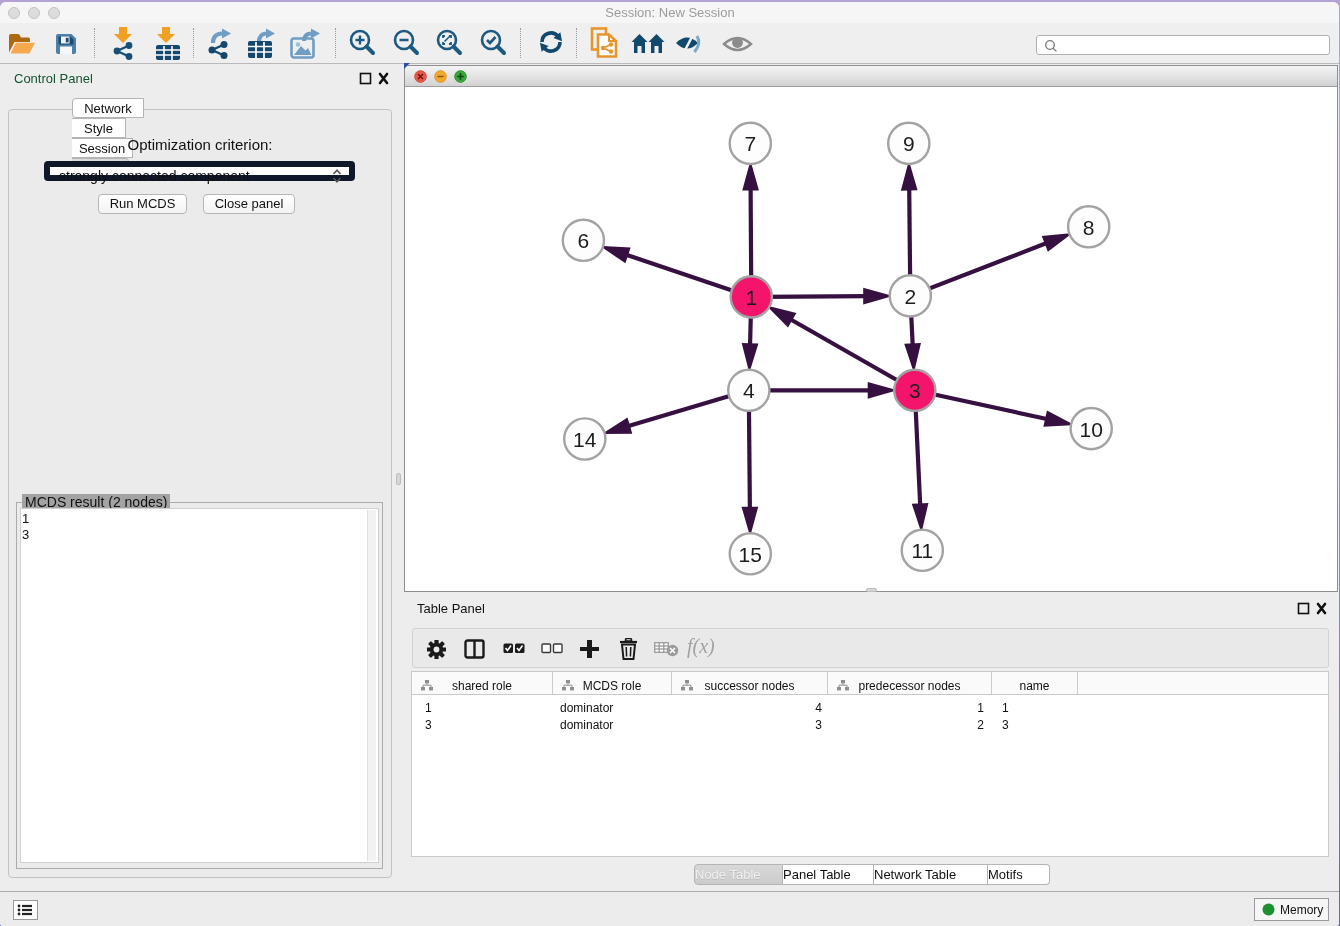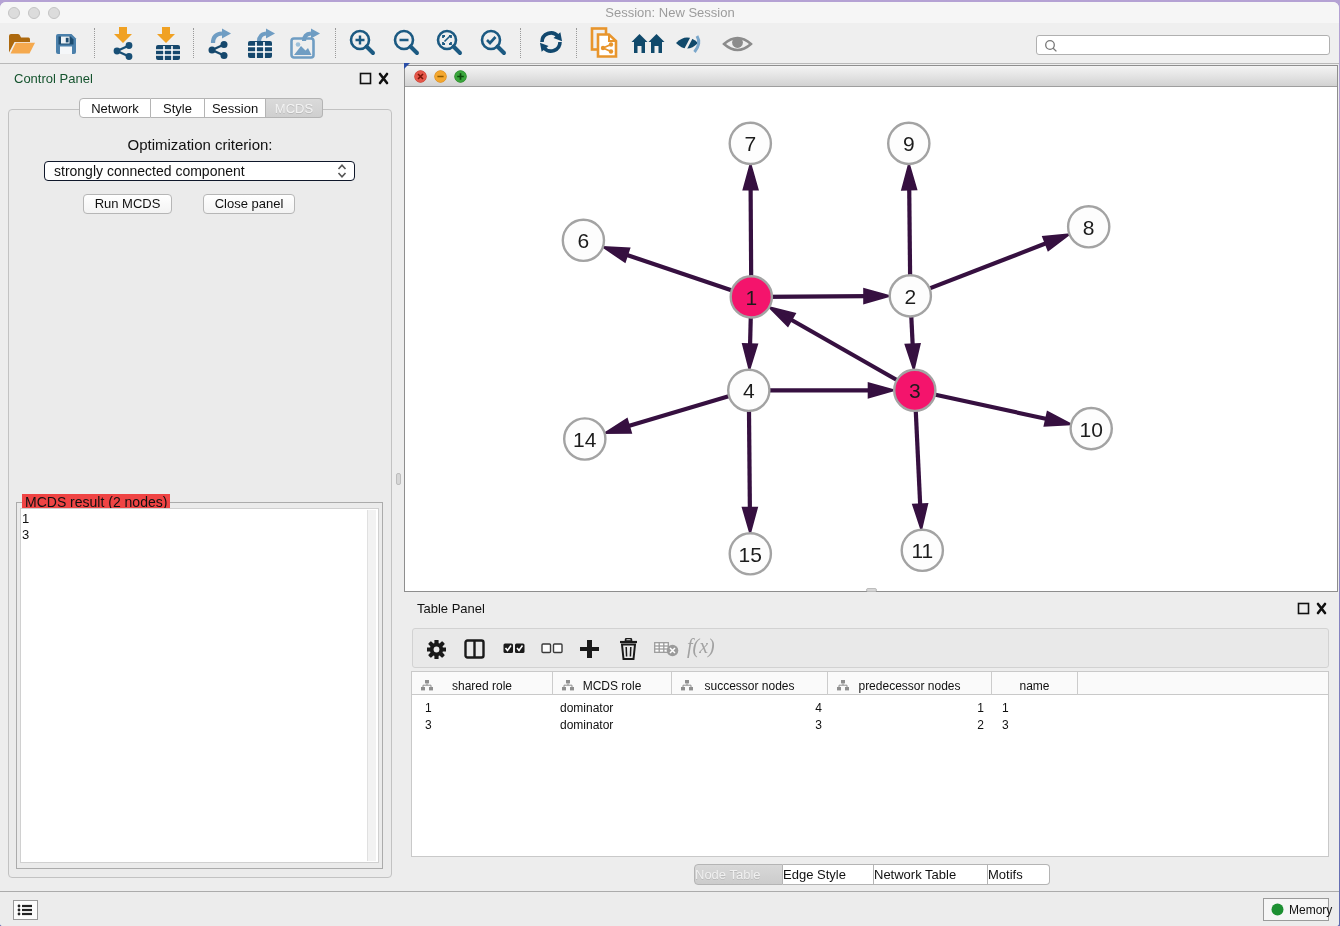--- a/index.html
+++ b/index.html
@@ -11,29 +11,29 @@
 .titlebar { position:absolute; top:2px; left:0; right:0; height:34px; background:#f6f6f6; border-bottom:1px solid #c6c6c6; }
 .tl { position:absolute; top:4.5px; width:12px; height:12px; border-radius:50%; background:#dcdcdc; border:1px solid #c3c3c3; }
 .apptitle { position:absolute; top:3px; left:0; right:0; text-align:center; font-size:13px; color:#9c9c9c; }
 
 .toolbar { position:absolute; top:23px; left:0; right:0; height:41px; background:#efefef; border-bottom:1px solid #b9b9b9; }
 .tsep { position:absolute; top:5px; height:30px; width:0; border-left:1px dotted #9a9a9a; }
 .searchbox { position:absolute; left:1036px; top:12px; width:294px; height:20px; background:#fff; border:1px solid #b0b0b0; border-radius:3px; }
 
 .cpheader { position:absolute; left:14px; top:71px; font-size:13px; color:#14532d; }
 .panebox { position:absolute; left:8px; top:109px; width:384px; height:769px; background:#ebebeb; border:1px solid #c2c2c2; border-radius:4px; }
-.tabs { position:absolute; top:98px; left:79px; height:16px; display:flex; }
+.tabs { position:absolute; top:98px; left:72px; height:16px; display:flex;flex-direction:column; }
 .tab { height:20px; line-height:19px; font-size:13px; text-align:center; background:#fff; border:1px solid #b4b4b4; border-left:none; color:#111; }
 .tab:first-child { border-left:1px solid #b4b4b4; border-radius:4px 0 0 4px; }
 .tab.sel { background:linear-gradient(#dadada,#cfcfcf); color:#f3f3f3; text-shadow:0 1px 0 #bbb; border-radius:0 4px 4px 0; }
 .optlabel { position:absolute; left:0; top:136px; width:400px; text-align:center; font-size:15px; color:#111; }
-.combo { position:absolute; left:44px; top:161px; width:311px; height:20px; background:#fff; border:1px solid #0f172a; border-radius:4px; font-size:14px; line-height:18px; padding-left:9px; color:#111; }
+.combo { position:absolute; left:44px; top:161px; width:311px; height:20px; background:#fff; border:6px solid #0f172a; border-radius:4px; font-size:14px; line-height:18px; padding-left:9px; color:#111; }
 .btn { position:absolute; height:20px; background:linear-gradient(#ffffff,#f3f3f3); border:1px solid #b6b6b6; border-radius:4px; font-size:13px; text-align:center; line-height:18px; color:#111; }
 .groupbox { position:absolute; left:16px; top:502px; width:367px; height:367px; border:1px solid #ababab; }
-.grouplabel { position:absolute; left:22px; top:494px; background:#ef4444; padding:0 3px; font-size:14px; color:#111; }
+.grouplabel { position:absolute; left:22px; top:494px; background:#a3a3a3; padding:0 3px; font-size:14px; color:#111; }
 .resultarea { position:absolute; left:20px; top:508px; width:359px; height:355px; background:#fff; border:1px solid #d0d0d0; font-size:13px; color:#111; line-height:16px; padding:2px 0 0 1px; }
 .vscroll { position:absolute; right:2px; top:1px; bottom:1px; width:9px; background:#f2f2f2; border-left:1px solid #e0e0e0; }
 
 .netwin { position:absolute; left:404px; top:65px; width:934px; height:527px; background:#fff; border:1px solid #8e8e8e; }
 .nettitle { position:absolute; left:0; top:0; right:0; height:21px; background:linear-gradient(#f4f4f4 0%,#e2e2e2 55%,#d2d2d2 100%); border-bottom:1px solid #9e9e9e; }
 .netname { position:absolute; top:3px; left:0; right:0; text-align:center; font-size:13px; color:#222; font-weight:bold; }
 .light { position:absolute; top:4px; width:13px; height:13px; border-radius:50%; }
 
 .tpheader { position:absolute; left:417px; top:601px; font-size:13px; color:#111; }
 .tbar { position:absolute; left:412px; top:628px; width:917px; height:40px; background:#e9e9e9; border:1px solid #d2d2d2; border-radius:3px; }
@@ -44,21 +44,21 @@
 .hicon { position:absolute; left:9px; top:8px; }
 .trow { position:absolute; left:0; right:0; height:17px; font-size:12px; color:#111; }
 .tcell { position:absolute; top:1px; }
 .btabs { position:absolute; top:864px; left:694px; height:21px; display:flex; }
 .btab { height:21px; line-height:20px; font-size:13px; text-align:left; background:#fff; border:1px solid #b4b4b4; border-left:none; color:#111; }
 .btab:first-child { border-left:1px solid #b4b4b4; border-radius:4px 0 0 4px; }
 .btab:last-child { border-radius:0 4px 4px 0; }
 .btab.sel { background:linear-gradient(#d8d8d8,#cccccc); color:#f0f0f0; text-shadow:0 1px 0 #bbb; }
 
 .statusbar { position:absolute; left:0; right:0; bottom:0; height:35px; background:#ececec; border-top:1px solid #ababab; }
-.membtn { position:absolute; right:11px; top:6px; width:66px; height:23px; background:#f6f6f6; border:1px solid #9b9b9b; font-size:12px; color:#111; }
+.membtn { position:absolute; right:11px; top:6px; width:75px; height:23px; background:#f6f6f6; border:1px solid #9b9b9b; font-size:12px; color:#111; }
 .listbtn { position:absolute; left:13px; top:8px; width:25px; height:20px; background:#fcfcfc; border:1px solid #999; }
 </style></head>
 <body>
 <div class="app">
     <div class="inner">
   <div class="titlebar">
     <div class="tl" style="left:8px"></div>
     <div class="tl" style="left:28px"></div>
     <div class="tl" style="left:48px"></div>
     <div class="apptitle">Session: New Session</div>
@@ -198,21 +198,21 @@
     <div class="tab" style="width:61px">Session</div>
     <div class="tab sel" style="width:57px">MCDS</div>
   </div>
   <div class="optlabel">Optimization criterion:</div>
   <div class="combo">strongly connected component
     <svg width="10" height="14" style="position:absolute;right:7px;top:2px" viewBox="0 0 10 14">
           <path d="M1.5 5 L5 1.2 L8.5 5" fill="none" stroke="#555" stroke-width="1.6"></path>
           <path d="M1.5 9 L5 12.8 L8.5 9" fill="none" stroke="#555" stroke-width="1.6"></path>
         </svg>
   </div>
-  <div class="btn" style="left:83px;top:194px;width:89px">Run MCDS</div>
+  <div class="btn" style="left:98px;top:194px;width:89px">Run MCDS</div>
   <div class="btn" style="left:203px;top:194px;width:92px">Close panel</div>
   <div class="groupbox"></div>
   <div class="grouplabel">MCDS result (2 nodes)</div>
   <div class="resultarea">1<br>3<div class="vscroll"></div></div>
 
   <div class="netwin">
     <div class="nettitle">
       <svg class="light" style="left:9px" width="13" height="13" viewBox="0 0 13 13">
             <circle cx="6.5" cy="6.5" r="6" fill="#e5574a" stroke="#c94537" stroke-width="0.8"></circle>
             <path d="M4 4 L9 9 M9 4 L4 9" stroke="#7c1408" stroke-width="1.6"></path>
@@ -403,21 +403,21 @@
     <div class="trow" style="top:45px">
       <span class="tcell" style="left:13px">3</span>
       <span class="tcell" style="left:148px">dominator</span>
       <span class="tcell" style="left:398px;width:12px;text-align:right">3</span>
       <span class="tcell" style="left:560px;width:12px;text-align:right">2</span>
       <span class="tcell" style="left:590px">3</span>
     </div>
   </div>
   <div class="btabs">
     <div class="btab sel" style="width:89px">Node Table</div>
-    <div class="btab" style="width:91px">Edge Style</div>
+    <div class="btab" style="width:91px">Panel Table</div>
     <div class="btab" style="width:114px">Network Table</div>
     <div class="btab" style="width:62px">Motifs</div>
   </div>
 
   <svg class="abs" style="left:404px;top:63px" width="6" height="6" viewBox="0 0 6 6">
         <path d="M0 0 L6 0 L0 6 Z" fill="#2b4fa8"></path>
       </svg>
   <div class="abs" style="left:866px;top:588px;width:11px;height:4px;background:#d6d6d6;border:1px solid #bdbdbd;border-radius:2px"></div>
   <div class="abs" style="left:396px;top:473px;width:5px;height:12px;background:#d6d6d6;border:1px solid #bdbdbd;border-radius:2px"></div>
 

